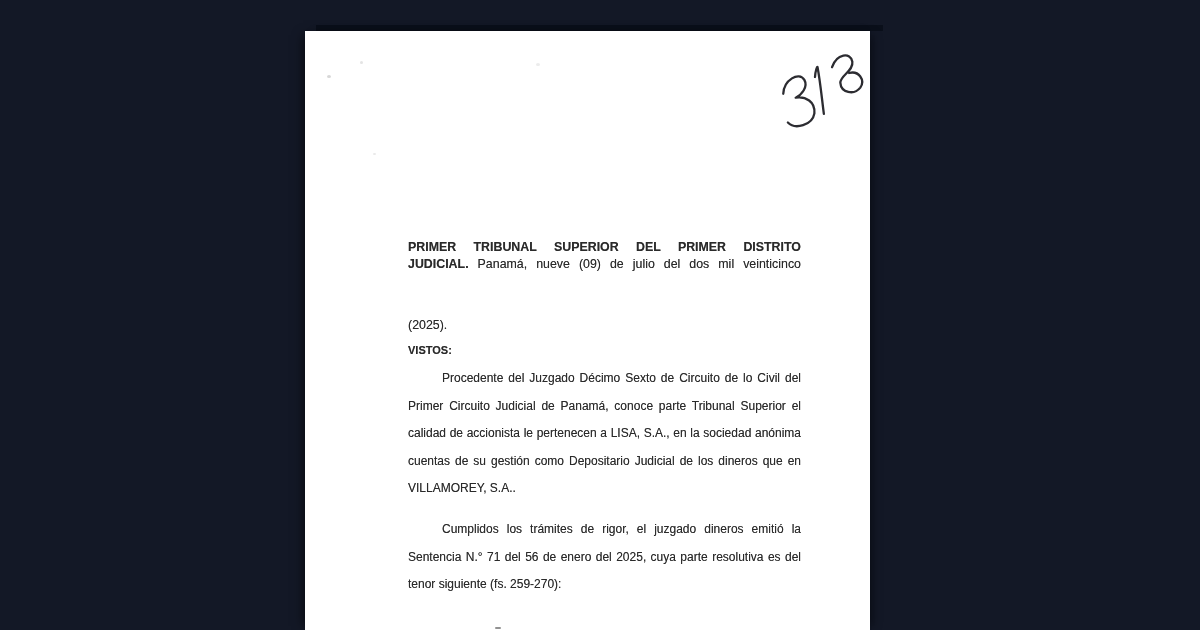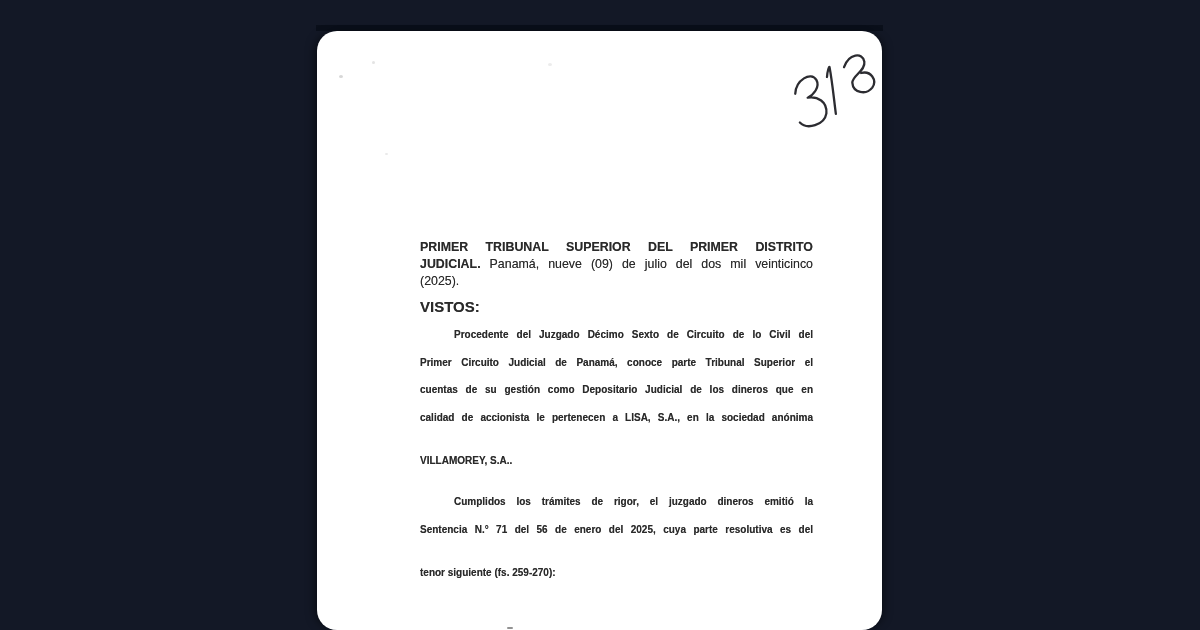--- a/index.html
+++ b/index.html
@@ -11,25 +11,24 @@
     font-family: "Liberation Sans", "DejaVu Sans", sans-serif;
   }
   .stage { position: relative; width: 1200px; height: 630px; }
 
   .paper-top-edge {
     position: absolute; left: 316px; top: 25px;
     width: 567px; height: 6px;
     background: #0a0f1a;
   }
   .paper {
-    position: absolute; left: 317px; top: 31px;
+    position: absolute; left: 305px; top: 31px;
     width: 565px; height: 599px;
     background: #ffffff;
     box-shadow: -6px 0 10px -4px rgba(0,0,0,.55), 6px 0 10px -4px rgba(0,0,0,.45);
-    border-radius: 20px;
   }
 
   
   .folio {
     position: absolute; left: 470px; top: 22px;
     width: 100px; height: 84px;
     transform: rotate(-15deg);
   }
   .folio path {
     fill: none; stroke: #2c2c31; stroke-width: 2.3;
@@ -49,31 +48,31 @@
   .doc {
     position: absolute; left: 103px; top: 208px; width: 393px;
     color: #2a2a2a;
     text-shadow: 0 0 .5px rgba(42,42,42,.55);
   }
 
   .hline {
     font-size: 12.4px; line-height: 17px; font-weight: normal;
     text-align: justify; text-align-last: justify;
   }
-  .hline.hline-last { text-align-last: left; }
+  .hline.hline-last { text-align-last: left; margin-top: 44px; }
   .hline strong { font-weight: bold; }
 
   .vistos {
     margin-top: 8px;
-    font-weight: bold; font-size: 15px; line-height: 17px;
+    font-weight: bold; font-size: 11px; line-height: 17px;
   }
 
-  .para { font-size: 10px; line-height: 27.6px; font-weight: bold; }
+  .para { font-size: 12px; line-height: 27.6px; }
   .para .line { text-align: justify; text-align-last: justify; }
-  .para .line:last-child { text-align-last: left; margin-top: 16px; }
+  .para .line:last-child { text-align-last: left; }
   .para .line:first-child { text-indent: 34px; }
   .para1 { margin-top: 6px; }
   .para2 { margin-top: 13px; }
 
   .pen-mark {
     position: absolute; left: 190px; top: 596px;
     width: 6px; height: 2px; background: #4a4a4a; opacity: .6;
     border-radius: 1px;
   }
 </style>
@@ -104,22 +103,22 @@
         <div class="hline"><strong>PRIMER TRIBUNAL SUPERIOR DEL PRIMER DISTRITO</strong></div>
         <div class="hline"><strong>JUDICIAL.</strong> <span>Panamá, nueve (09) de julio del dos mil veinticinco</span></div>
         <div class="hline hline-last"><span>(2025).</span></div>
       </div>
 
       <div class="vistos">VISTOS:</div>
 
       <div class="para para1">
           <div class="line">Procedente del Juzgado Décimo Sexto de Circuito de lo Civil del</div>
           <div class="line">Primer Circuito Judicial de Panamá, conoce parte Tribunal Superior el</div>
+          <div class="line">calidad de accionista le pertenecen a LISA, S.A., en la sociedad anónima</div>
           <div class="line">cuentas de su gestión como Depositario Judicial de los dineros que en</div>
-          <div class="line">calidad de accionista le pertenecen a LISA, S.A., en la sociedad anónima</div>
           <div class="line">VILLAMOREY, S.A..</div>
         </div>
 
       <div class="para para2">
           <div class="line">Cumplidos los trámites de rigor, el juzgado dineros emitió la</div>
           <div class="line">Sentencia N.° 71 del 56 de enero del 2025, cuya parte resolutiva es del</div>
           <div class="line">tenor siguiente (fs. 259-270):</div>
         </div>
 
     </div>

